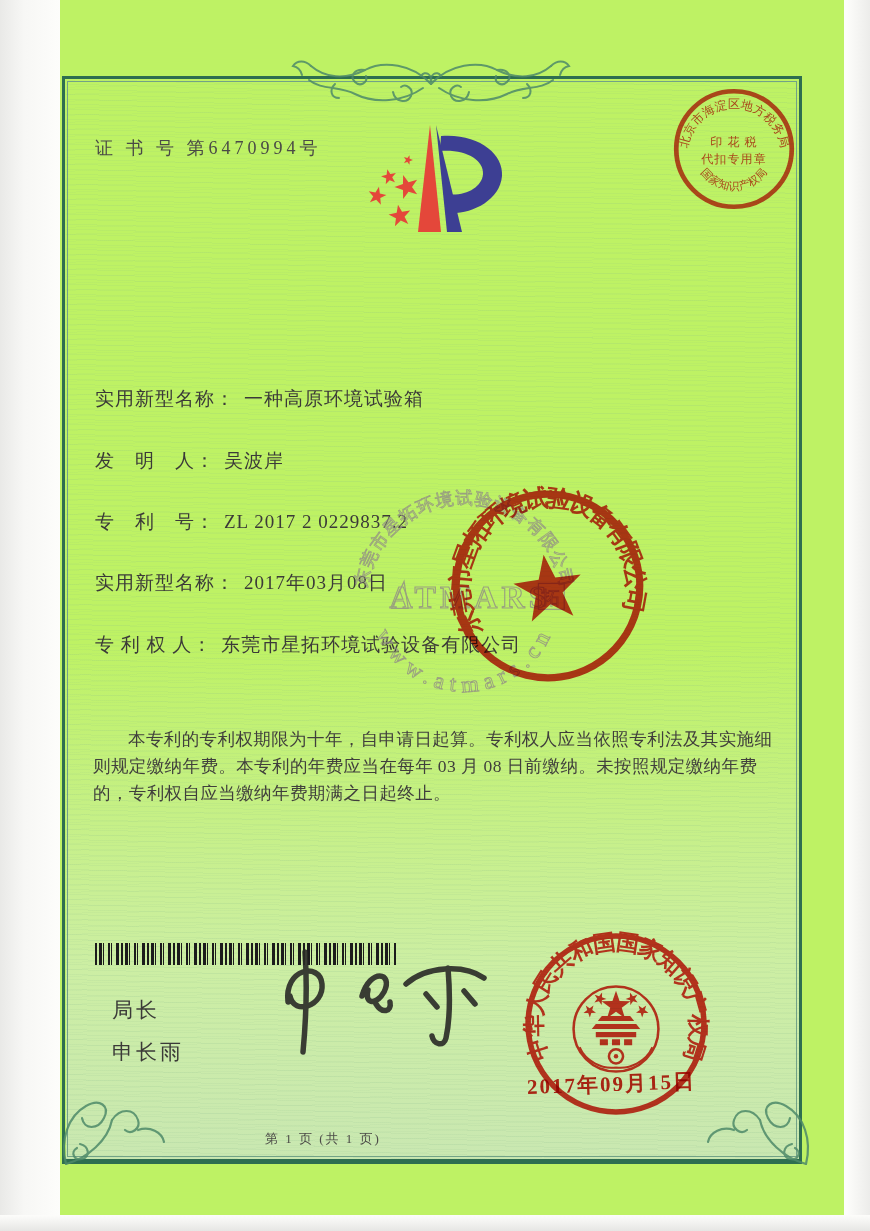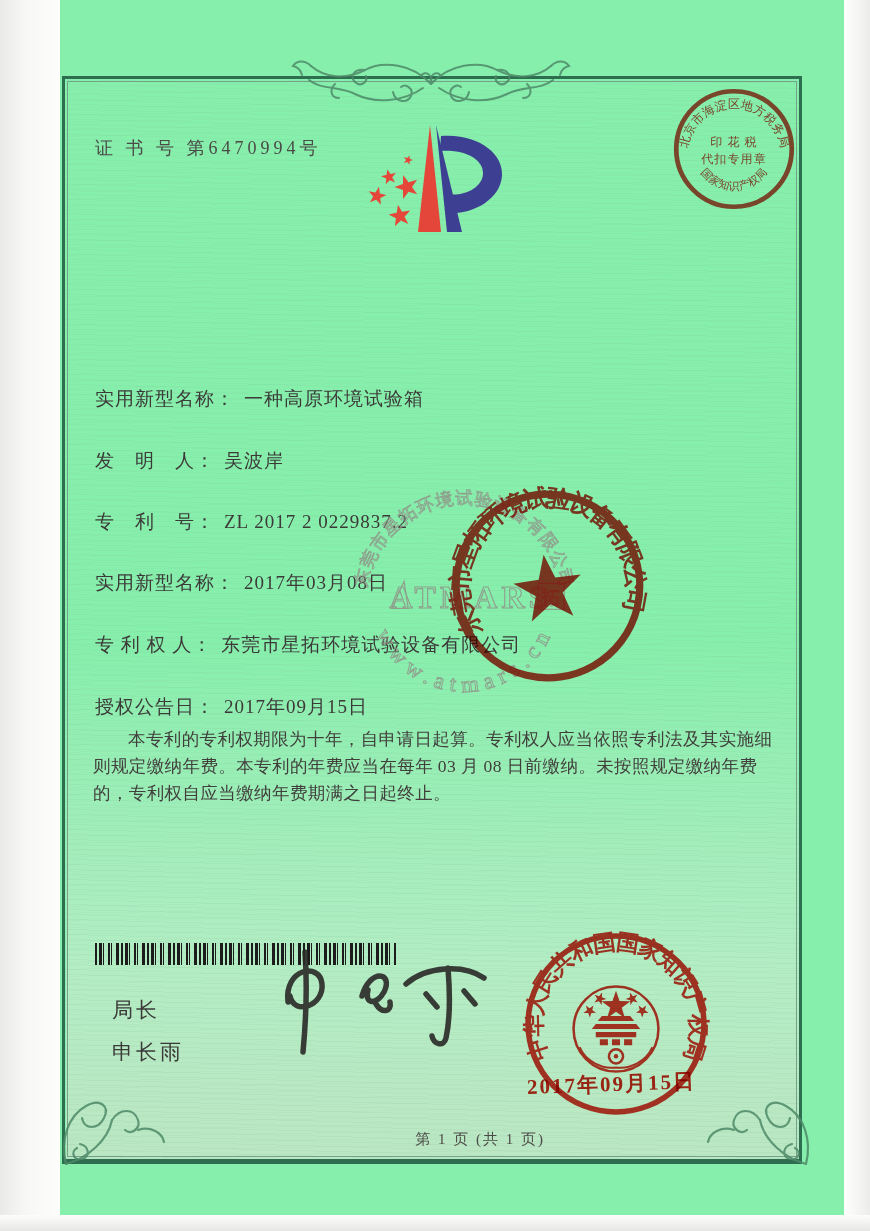--- a/index.html
+++ b/index.html
@@ -2,21 +2,21 @@
 <html><head>
 <meta charset="utf-8">
 <style>
   html,body{margin:0;padding:0;}
   body{
     width:870px;height:1231px;position:relative;overflow:hidden;
     background:#f4f4f2;
     font-family:"Liberation Serif","DejaVu Serif",serif;
   }
   .paper{
-    position:absolute;inset:0;background:#86efac;
+    position:absolute;inset:0;background:#bef264;
   }
   .scan-edge-left{
     position:absolute;left:0;top:0;bottom:0;width:60px;
     background:linear-gradient(90deg,#e9e9e7 0,#f7f7f5 40%,#fdfdfb 100%);
   }
   .scan-edge-right{
     position:absolute;right:0;top:0;bottom:0;width:26px;
     background:linear-gradient(270deg,#ececea 0,#fdfdfb 90%);
   }
   .scan-edge-bottom{
@@ -60,22 +60,22 @@
       #1c1c1c 8px 9px, transparent 9px 13px,
       #1c1c1c 13px 15px, transparent 15px 16px,
       #1c1c1c 16px 17px, transparent 17px 21px,
       #1c1c1c 21px 24px, transparent 24px 26px);
   }
   .signer-title{left:112px;top:996px;font-size:21px;color:#3b3a38;letter-spacing:3px;z-index:2;
     font-family:"Liberation Sans","DejaVu Sans",sans-serif;}
   .signer-name{left:112px;top:1038px;font-size:21px;color:#3b3a38;letter-spacing:3px;z-index:2;
     font-family:"Liberation Sans","DejaVu Sans",sans-serif;}
   .footer{
-    left:265px;top:1130px;width:280px;text-align:right;
-    font-size:15px;color:#4c4b48;letter-spacing:2px;z-index:2;
+    left:265px;top:1130px;width:280px;text-align:left;
+    font-size:13px;color:#4c4b48;letter-spacing:2px;z-index:2;
   }
   .wm{left:340px;top:476px;z-index:3;opacity:.8;}
   .stamp-tax{left:671px;top:86px;z-index:5;mix-blend-mode:multiply;opacity:.92;}
   .stamp-company{left:446px;top:484px;z-index:5;mix-blend-mode:multiply;opacity:.93;transform:rotate(-8deg);}
   .stamp-office{left:520px;top:928px;z-index:5;mix-blend-mode:multiply;opacity:.95;}
   .stamp-date{
     left:527px;top:1070px;font-size:21px;color:#d5281b;letter-spacing:2px;z-index:6;
     transform:rotate(-2deg);font-weight:bold;mix-blend-mode:multiply;
   }
   .sig{left:256px;top:938px;z-index:4;}
@@ -176,23 +176,20 @@
     <span>发　明　人：</span><span class="field-value">吴波岸</span>
   </div>
   <div class="abs field-row" style="top:509px">
     <span>专　利　号：</span><span class="field-value">ZL 2017 2 0229837.2</span>
   </div>
   <div class="abs field-row" style="top:570px">
     <span>实用新型名称：</span><span class="field-value">2017年03月08日</span>
   </div>
   <div class="abs field-row" style="top:632px">
     <span>专 利 权 人：</span><span class="field-value">东莞市星拓环境试验设备有限公司</span>
-  </div>
-  <div class="abs field-row" style="top:694px">
-    <span>授权公告日：</span><span class="field-value">2017年09月15日</span>
   </div>
 
   <svg class="abs wm" width="248" height="248" viewBox="0 0 240 240">
     <defs>
       <path id="wmTop" d="M 25,122 A 95,95 0 1 1 215,122"></path>
       <path id="wmBot" d="M 30,136 A 92,92 0 0 0 210,136"></path>
     </defs>
     <g stroke="#918d86" fill="none" stroke-width=".8">
       <text font-size="17" text-anchor="middle">
         <textPath href="#wmTop" startOffset="50%" textLength="270">东莞市星拓环境试验设备有限公司</textPath>

